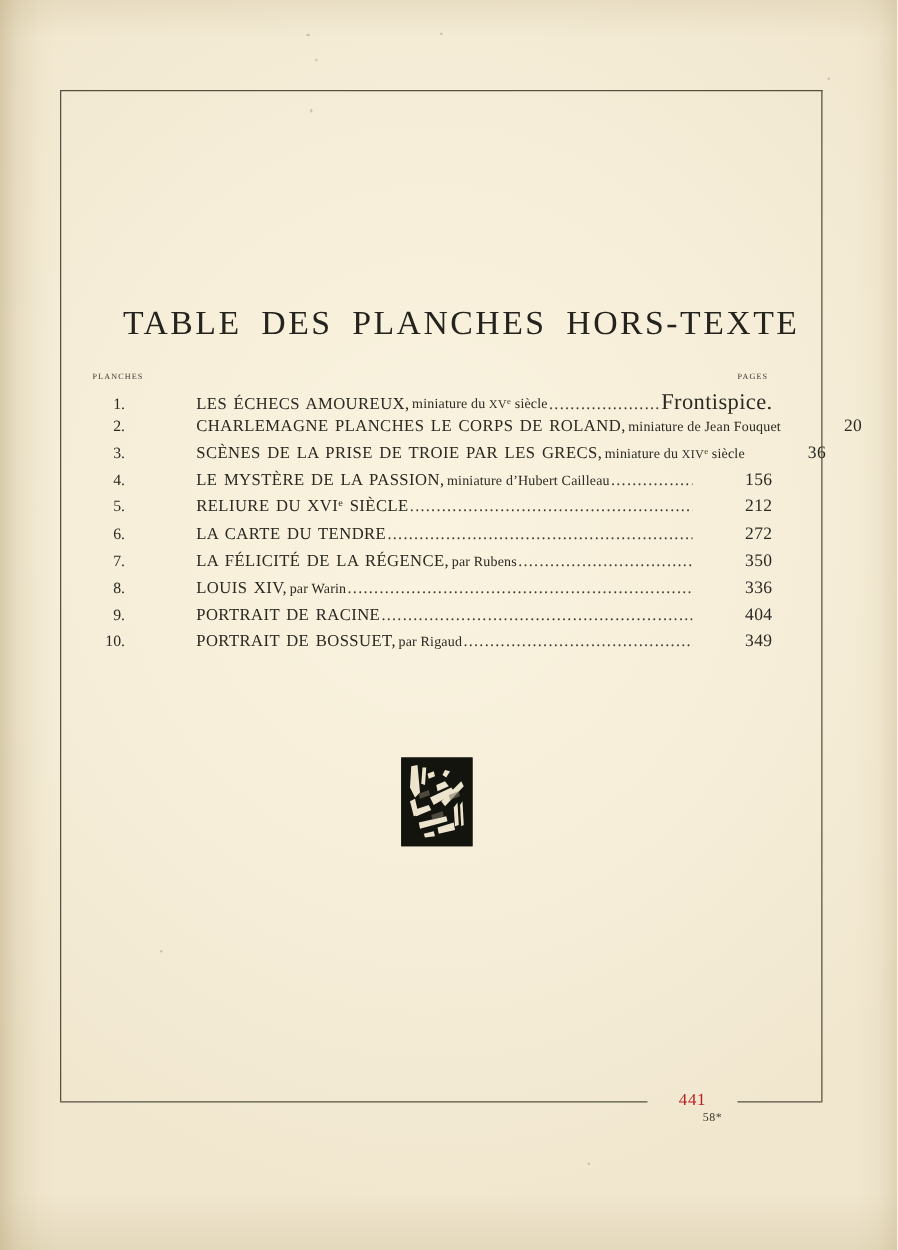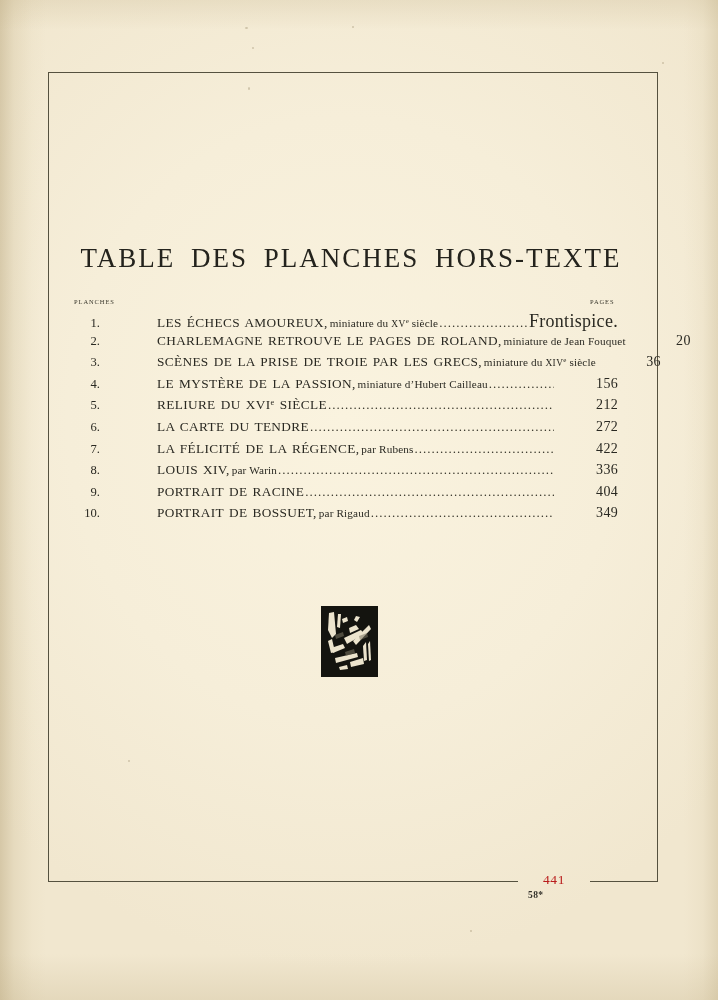--- a/index.html
+++ b/index.html
@@ -93,21 +93,21 @@
   .frame-bottom-right {
     position: absolute;
     left: 590px; top: 881px;
     width: 68px; height: 0;
     border-top: 1px solid #55513f;
   }
 
   
   .title {
     position: absolute;
-    left: 46px; top: 243px;
+    left: 64px; top: 243px;
     width: 610px;
     text-align: center;
     font-size: 27px;
     letter-spacing: 2.0px;
     word-spacing: 7px;
     color: #24231d;
     white-space: nowrap;
   }
 
   
@@ -198,26 +198,26 @@
     position: absolute;
     left: 518px; top: 872px;
     width: 72px;
     text-align: center;
     font-size: 13.5px;
     letter-spacing: 0.6px;
     color: #b91c1c;
   }
   .signature {
     position: absolute;
-    left: 528px; top: 890px;
+    left: 539px; top: 890px;
     width: 62px;
+    text-align: center;
     font-size: 9.5px;
     letter-spacing: 0.4px;
     color: #33312a;
-    font-weight: bold;
   }
 </style>
 </head>
 <body>
 
 <div id="page">
 
   <div class="paper-base"></div>
   <div class="paper-left-shade"></div>
   <div class="paper-right-shade"></div>
@@ -248,21 +248,21 @@
         <span class="p-num">1.</span>
         <span class="p-gap"></span>
         <span class="p-title">LES ÉCHECS AMOUREUX,</span>
         <span class="p-sub"> miniature du <span class="sc">XV</span><sup>e</sup> siècle</span>
         <span class="p-leader">.......................................................................................................</span>
         <span class="p-page word">Frontispice.</span>
       </div>
       <div class="plate-row">
         <span class="p-num">2.</span>
         <span class="p-gap"></span>
-        <span class="p-title">CHARLEMAGNE RETROUVE LE PAGES DE ROLAND,</span>
+        <span class="p-title">CHARLEMAGNE PLANCHES LE CORPS DE ROLAND,</span>
         <span class="p-sub"> miniature de Jean Fouquet</span>
         <span class="p-leader">.......................................................................................................</span>
         <span class="p-page">20</span>
       </div>
       <div class="plate-row">
         <span class="p-num">3.</span>
         <span class="p-gap"></span>
         <span class="p-title">SCÈNES DE LA PRISE DE TROIE PAR LES GRECS,</span>
         <span class="p-sub"> miniature du <span class="sc">XIV</span><sup>e</sup> siècle</span>
         <span class="p-leader">.......................................................................................................</span>
@@ -289,21 +289,21 @@
         <span class="p-title">LA CARTE DU TENDRE</span>
         <span class="p-leader">.......................................................................................................</span>
         <span class="p-page">272</span>
       </div>
       <div class="plate-row">
         <span class="p-num">7.</span>
         <span class="p-gap"></span>
         <span class="p-title">LA FÉLICITÉ DE LA RÉGENCE,</span>
         <span class="p-sub"> par Rubens</span>
         <span class="p-leader">.......................................................................................................</span>
-        <span class="p-page">422</span>
+        <span class="p-page">350</span>
       </div>
       <div class="plate-row">
         <span class="p-num">8.</span>
         <span class="p-gap"></span>
         <span class="p-title">LOUIS XIV,</span>
         <span class="p-sub"> par Warin</span>
         <span class="p-leader">.......................................................................................................</span>
         <span class="p-page">336</span>
       </div>
       <div class="plate-row">

